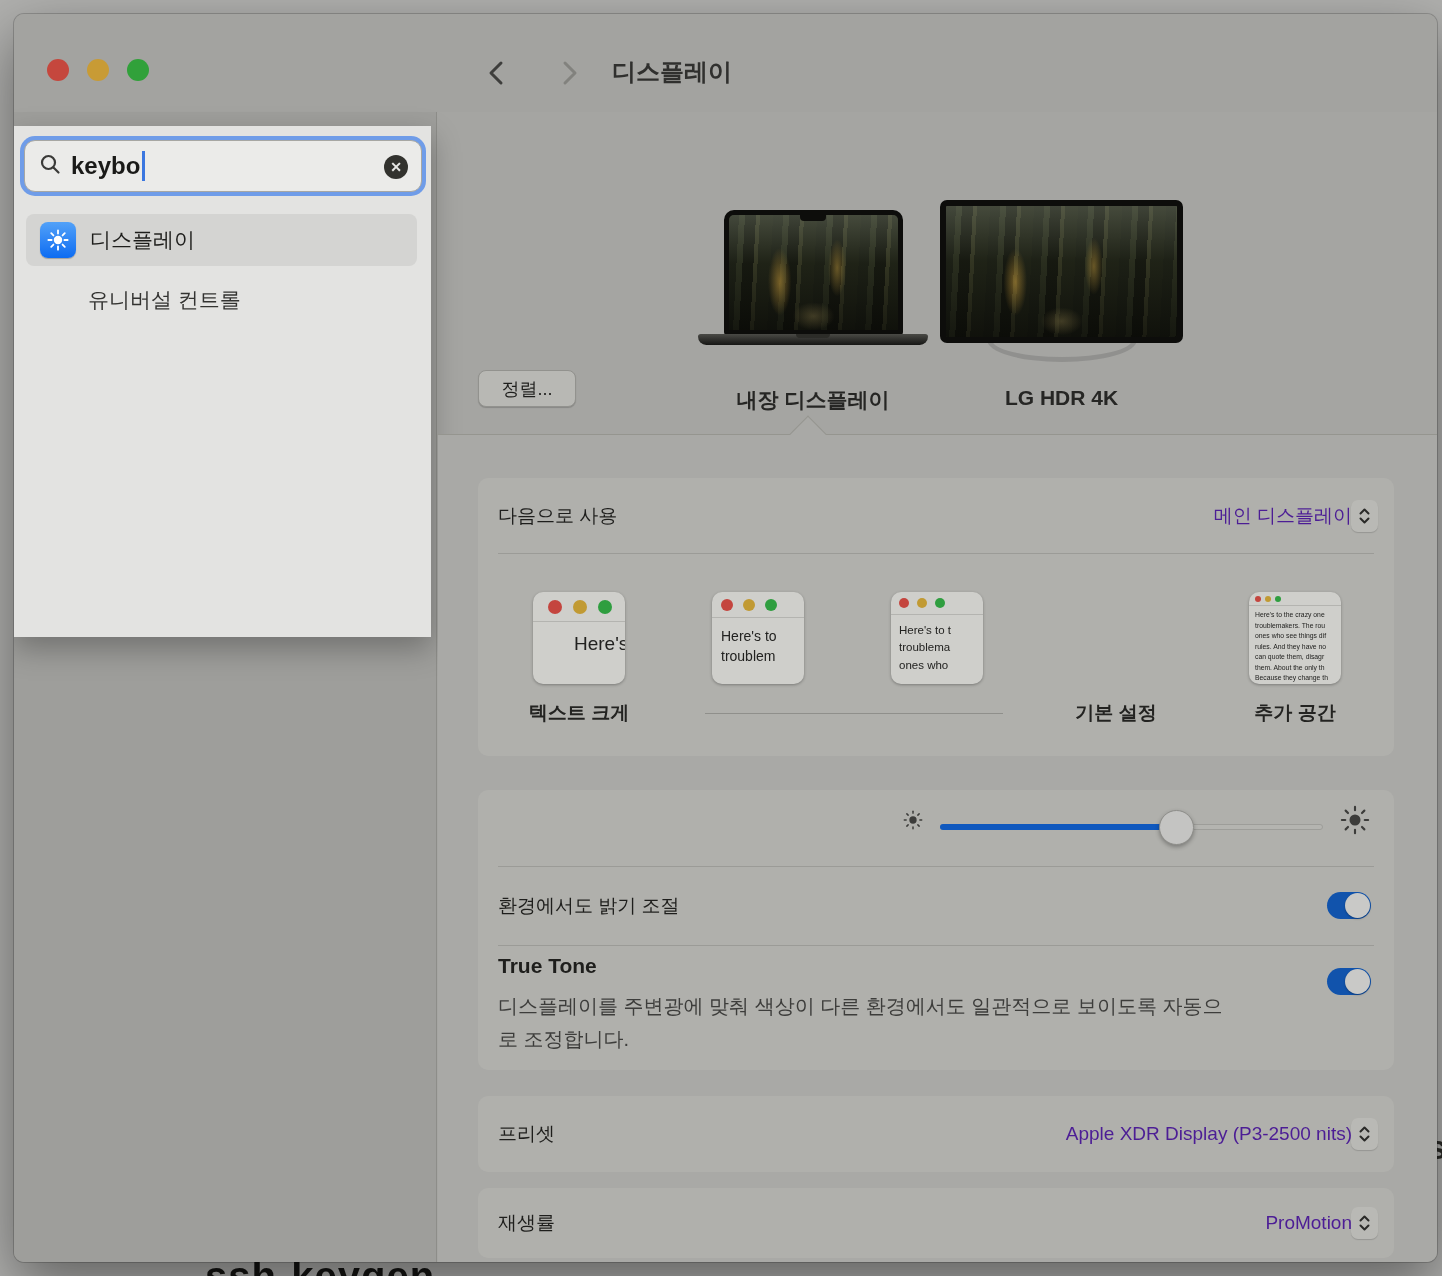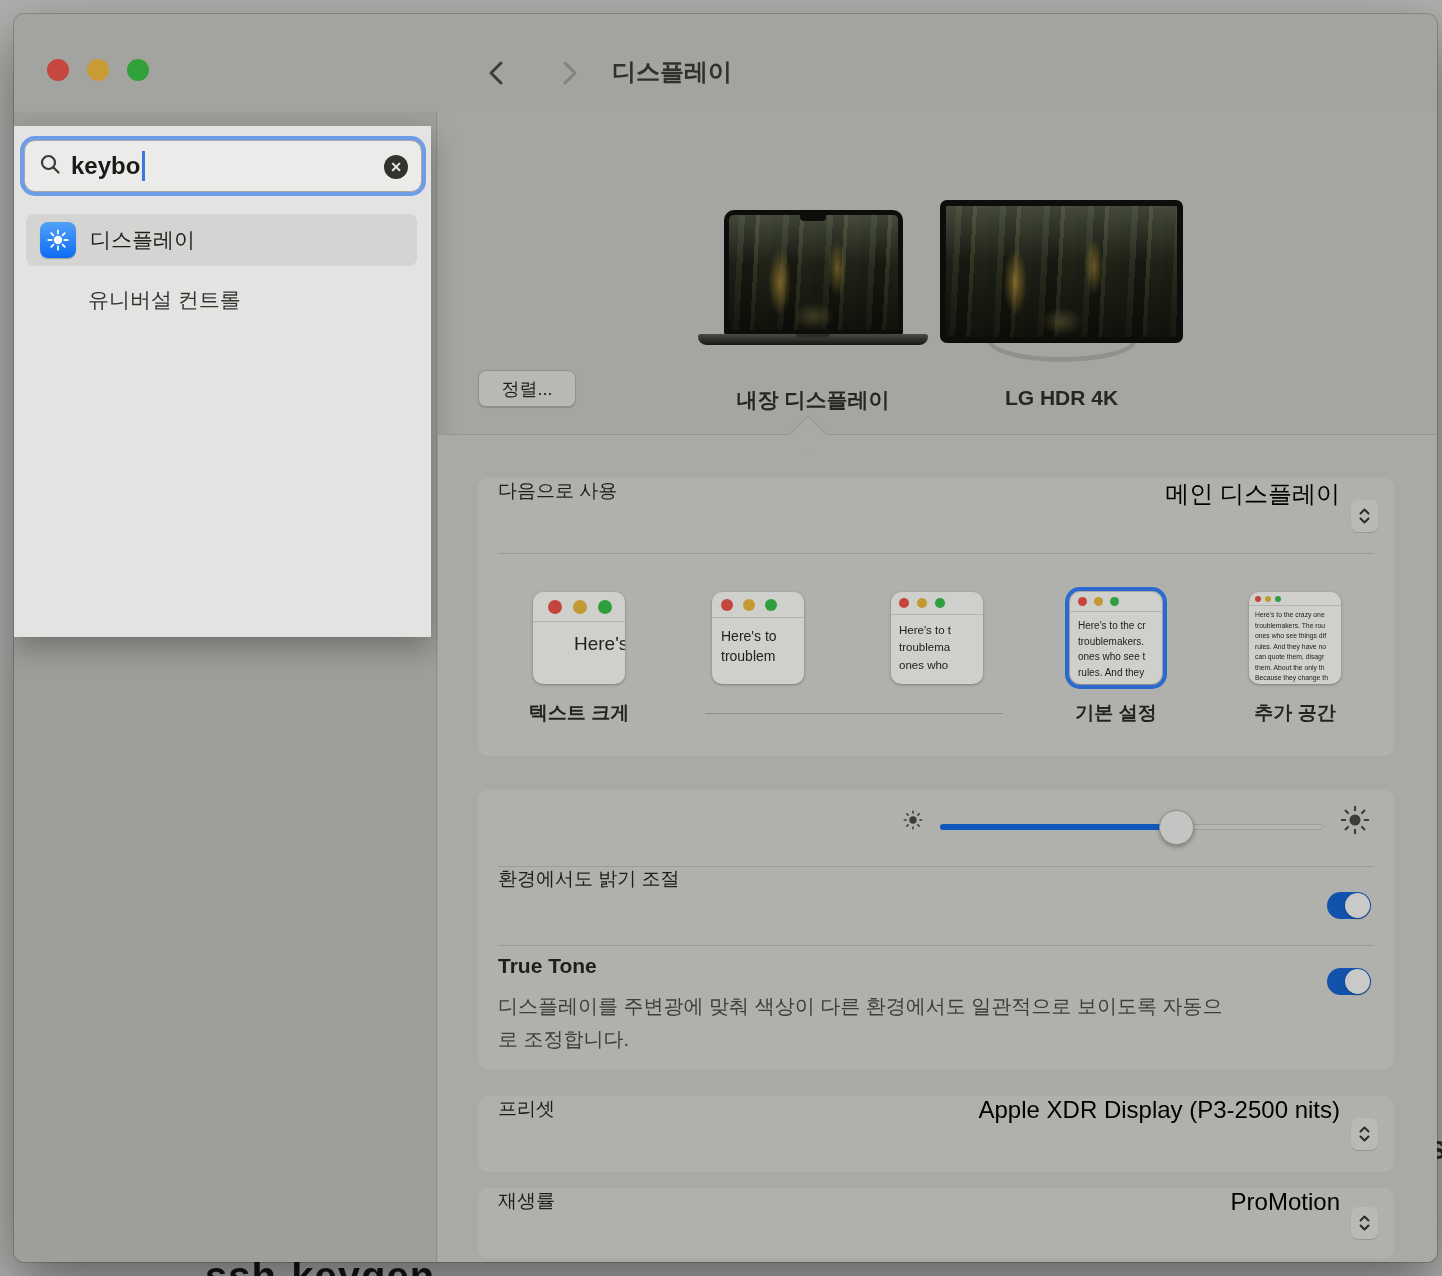--- a/index.html
+++ b/index.html
@@ -87,25 +87,25 @@
   .selector-pointer { position:absolute; left:781px; top:407px; width:26px; height:26px; background:#a9a9a6;
                       transform:rotate(45deg); border-left:1px solid #95958f; border-top:1px solid #95958f; }
 
   
   .card { position:absolute; left:464px; width:916px; background:#b0b0ac; border-radius:10px; }
   .card-1 { top:464px; height:278px; }
   .card-2 { top:776px; height:280px; }
   .card-3 { top:1082px; height:76px; }
   .card-4 { top:1174px; height:70px; }
 
-  .row { position:absolute; left:0; right:0; display:flex; }
+  .row { position:absolute; left:0; right:0; display:flex; align-items:center; }
   .row-label { margin-left:20px; font-size:19px; color:#1e1e1c; }
   .row-divider { position:absolute; left:20px; right:20px; border-top:1px solid #9b9b97; }
 
-  .popup-value { position:absolute; right:54px; font-size:24px; color:#000000; }
+  .popup-value { position:absolute; right:42px; font-size:19px; color:#4c1d95; }
   .stepper { position:absolute; right:16px; width:27px; height:32px; background:#b9b9b5; border-radius:7px;
              box-shadow:0 1px 1px rgba(0,0,0,.15); display:flex; align-items:center; justify-content:center; cursor:pointer; }
 
   
   .thumb { position:absolute; top:114px; width:92px; height:92px; background:#cfcfcb; border-radius:10px;
            box-shadow:0 1px 3px rgba(0,0,0,.3); overflow:hidden; cursor:pointer; }
   .thumb.selected { outline:4px solid #2a6ad0; outline-offset:1px; }
   .thumb-bar { display:flex; align-items:center; border-bottom:1px solid #b4b4b0; }
   .dot { border-radius:50%; flex:0 0 auto; }
   .dot-r { background:#c4453e; } .dot-y { background:#c19a33; } .dot-g { background:#2f9e3f; }
@@ -262,31 +262,20 @@
     </div>
     <div class="thumb th-3">
       <div class="thumb-bar">
           <span class="dot dot-r"></span>
           <span class="dot dot-y"></span>
           <span class="dot dot-g"></span>
         </div>
       <div class="thumb-text">Here's to t
 troublema
 ones who</div>
-    </div>
-    <div class="thumb th-4 selected">
-      <div class="thumb-bar">
-          <span class="dot dot-r"></span>
-          <span class="dot dot-y"></span>
-          <span class="dot dot-g"></span>
-        </div>
-      <div class="thumb-text">Here's to the cr
-troublemakers.
-ones who see t
-rules. And they</div>
     </div>
     <div class="thumb th-5">
       <div class="thumb-bar">
           <span class="dot dot-r"></span>
           <span class="dot dot-y"></span>
           <span class="dot dot-g"></span>
         </div>
       <div class="thumb-text">Here's to the crazy one
 troublemakers. The rou
 ones who see things dif

